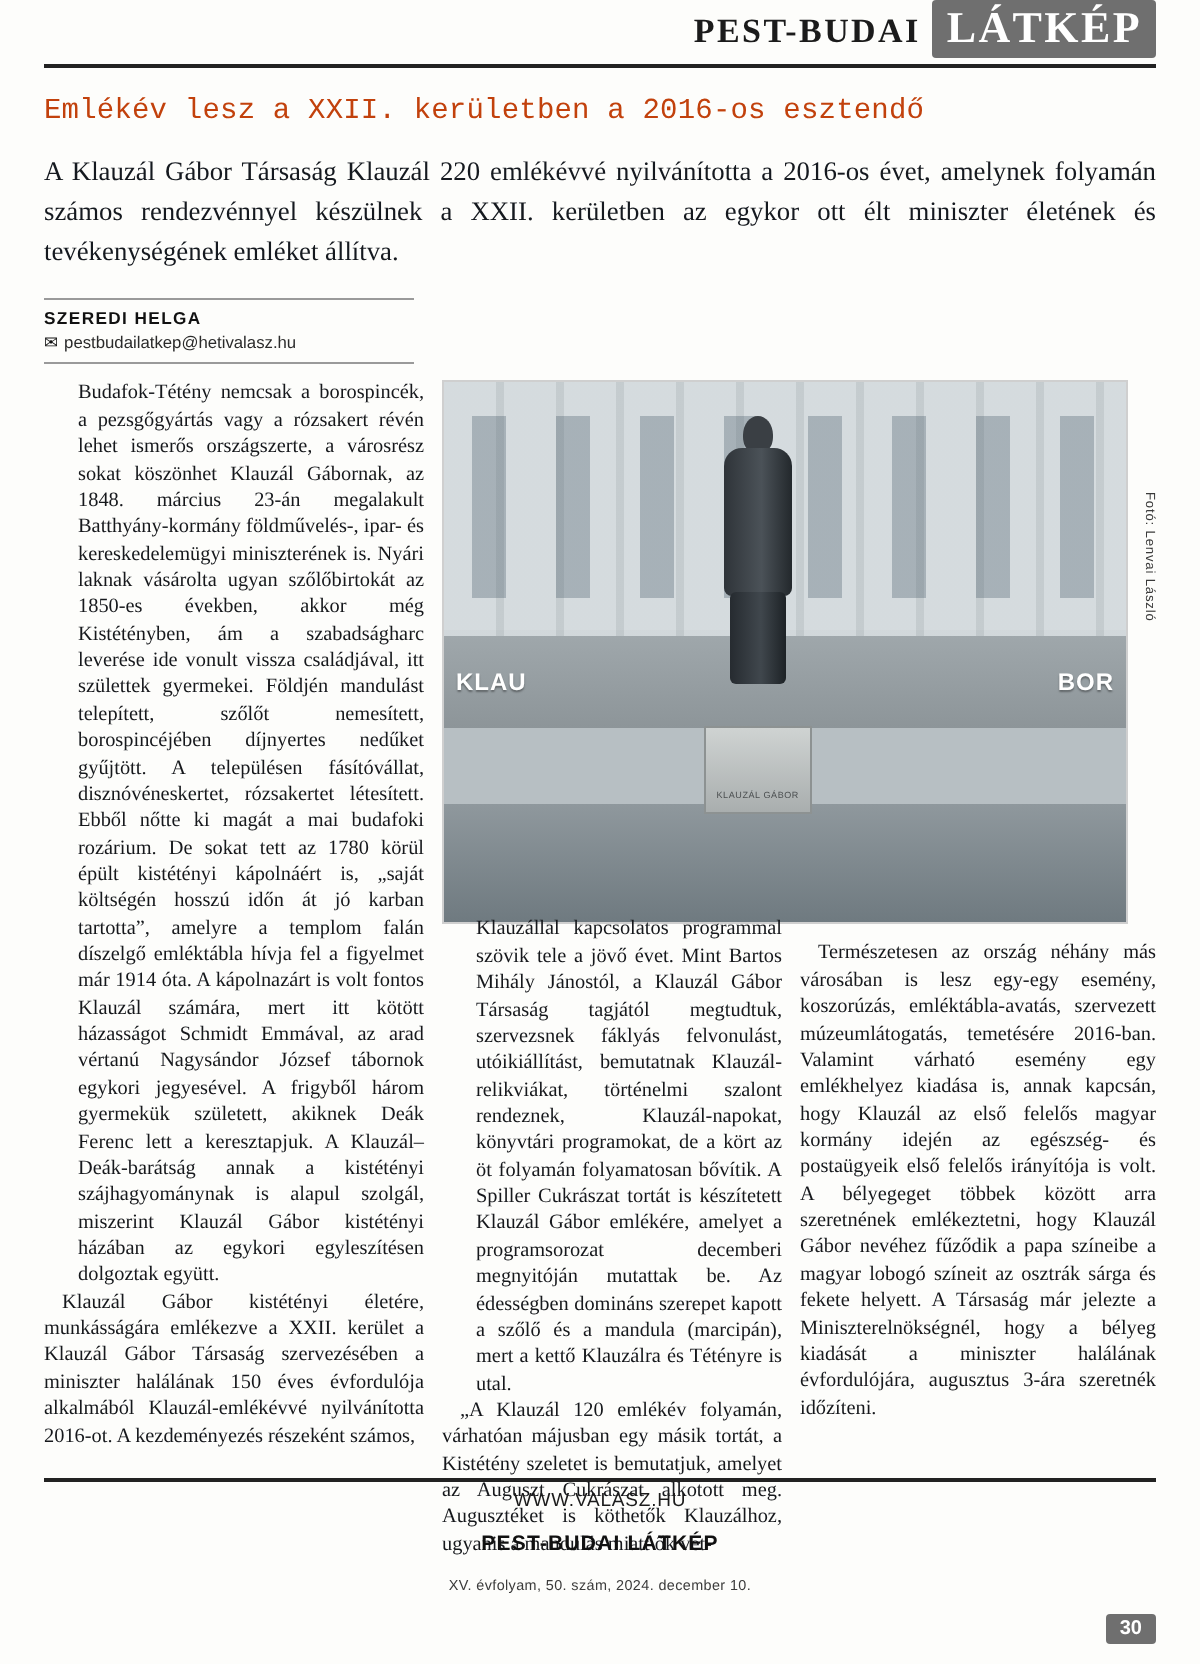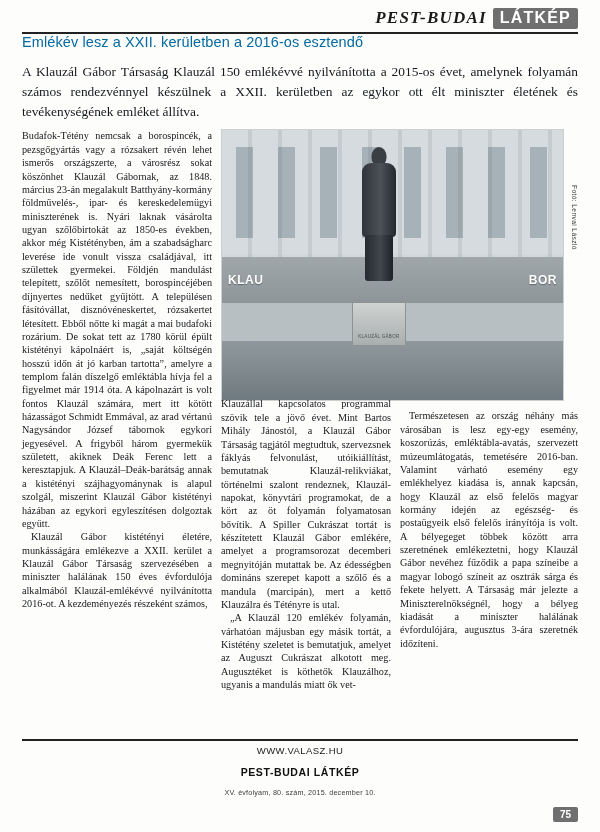--- a/index.html
+++ b/index.html
@@ -21,34 +21,35 @@
   .masthead {
     position: relative;
     height: 34px;
     border-bottom: 2px solid #222;
     display:flex; align-items:flex-end; justify-content:flex-end;
     padding-bottom: 3px;
   }
   .masthead .mh-inner { display:flex; align-items:baseline; gap:6px; }
   .mh-word1 {
     font-family: "Liberation Serif", serif;
-    font-size: 17px; letter-spacing: 1.2px; font-weight:700; color:#1b1b1b;font-style:italic;
+    font-size: 17px; letter-spacing: 1.2px; font-weight:700; color:#1b1b1b;
   }
   .mh-word2 {
-    font-family: Liberation Sans, sans-serif;
-    font-size: 16px; letter-spacing: 1.2px; font-weight:700; color:#fff;
+    font-family: Liberation Serif, serif;
+    font-size: 22px; letter-spacing: 1.2px; font-weight:700; color:#fff;
     background:#6f6f6f; padding: 1px 7px 2px 7px;
     border-radius: 2px;
   }
 
   
   .kicker {
-    font-family: Liberation Sans, sans-serif;
+    margin-top: 14px;
+    font-family: Liberation Mono, monospace;
     font-size: 14.5px;
-    color: #0369a1;
+    color: #c2410c;
     letter-spacing: .1px;
   }
 
   
   .headline {
     margin-top: 6px;
     font-family: "Liberation Serif", serif;
     font-size: 44px;
     line-height: 1.02;
     letter-spacing: -0.5px;
@@ -95,21 +96,21 @@
     top: 0;
     width: 166px;
     font-family: "Liberation Serif", serif;
     font-size: 10.2px;
     line-height: 1.31;
     text-align: justify;
     color: #16181c;
     hyphens: auto;
   }
   .col p { margin: 0 0 0 0; text-indent: 9px; }
-  .col p.first { text-indent: 0; }
+  .col p.first { text-indent: 0; margin-left: 17px; }
   .col1 { left: 0; width: 190px; }
   .col2 { left: 199px; width: 170px; top: 268px; }
   .col3 { left: 378px; width: 178px; top: 280px; }
 
   
   .photo-block {
     position: absolute;
     left: 199px; top: 0; width: 357px; height: 272px;
   }
   .photo {
@@ -228,22 +229,28 @@
   <div class="masthead">
     <div class="mh-inner">
       <span class="mh-word1">PEST-BUDAI</span>
       <span class="mh-word2">LÁTKÉP</span>
     </div>
   </div>
 
   <div class="kicker">Emlékév lesz a XXII. kerületben a 2016-os esztendő</div>
 
 
-  <div class="lead">A Klauzál Gábor Társaság Klauzál 150 emlékévvé nyilvánította a 2015-os évet, amelynek folyamán számos rendezvénnyel készülnek a XXII. kerületben az egykor ott élt miniszter életének és tevékenységének emléket állítva.</div>
-
+  <div class="lead">A Klauzál Gábor Társaság Klauzál 220 emlékévvé nyilvánította a 2016-os évet, amelynek folyamán számos rendezvénnyel készülnek a XXII. kerületben az egykor ott élt miniszter életének és tevékenységének emléket állítva.</div>
+
+  <div class="byline">
+    <div class="byline-name">SZEREDI HELGA</div>
+    <div class="byline-mail">
+      <span class="env">✉</span><span>pestbudailatkep@hetivalasz.hu</span>
+    </div>
+  </div>
 
   <div class="body-wrap">
 
     <div class="photo-block">
       <div class="photo">
         <div class="ph-building"></div>
         <div class="ph-facade"></div>
         <div class="ph-windows"></div>
         <div class="ph-sign">
           <span>KLAU</span>
@@ -274,17 +281,17 @@
 
     <div class="col col3">
       <p>Természetesen az ország néhány más városában is lesz egy-egy esemény, koszorúzás, emléktábla-avatás, szervezett múzeumlátogatás, temetésére 2016-ban. Valamint várható esemény egy emlékhelyez kiadása is, annak kapcsán, hogy Klauzál az első felelős magyar kormány idején az egészség- és postaügyeik első felelős irányítója is volt. A bélyegeget többek között arra szeretnének emlékeztetni, hogy Klauzál Gábor nevéhez fűződik a papa színeibe a magyar lobogó színeit az osztrák sárga és fekete helyett. A Társaság már jelezte a Miniszterelnökségnél, hogy a bélyeg kiadását a miniszter halálának évfordulójára, augusztus 3-ára szeretnék időzíteni.</p>
     </div>
 
   </div>
 
   <div class="footer">
     <span class="f-url">WWW.VALASZ.HU</span>
     <span class="f-title">PEST-BUDAI LÁTKÉP</span>
-    <span class="f-meta">XV. évfolyam, 80. szám, 2015. december 10.</span>
-    <span class="f-page">75</span>
+    <span class="f-meta">XV. évfolyam, 50. szám, 2024. december 10.</span>
+    <span class="f-page">30</span>
   </div>
 
 </div>
 
 </body></html>

